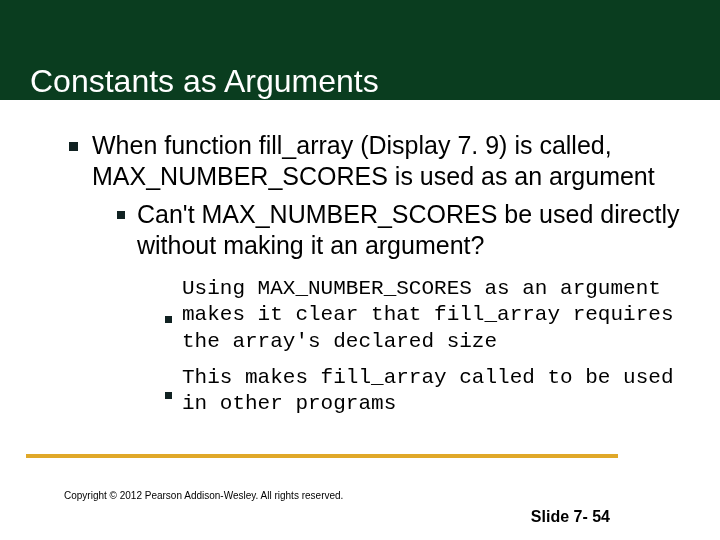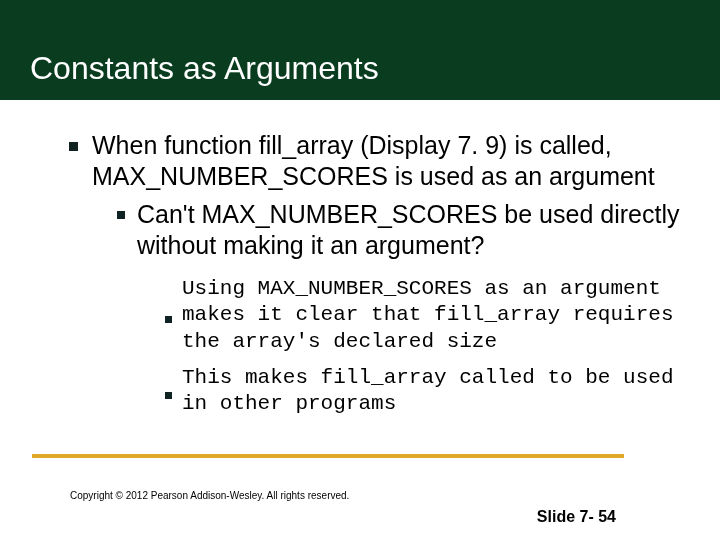--- a/index.html
+++ b/index.html
@@ -19,21 +19,21 @@
   }
   .title-band {
     background: #0a3d1f;
     height: 100px;
     width: 100%;
     position: relative;
   }
   .title-text {
     position: absolute;
     left: 30px;
-    top: 50px;
+    top: 63px;
     color: #ffffff;
     font-size: 32px;
     font-weight: normal;
   }
   .content {
     padding: 30px 40px 0 69px;
   }
   .bullet-l1 {
     display: flex;
     align-items: flex-start;
@@ -89,21 +89,21 @@
     color: #000;
   }
   .t3 {
     font-size: 21px;
     line-height: 1.25;
     color: #000;
   }
   .footer {
     position: absolute;
     bottom: 0;
-    left: 10px;
+    left: 4px;
     width: 636px;
     box-sizing: border-box;
   }
   .accent-line {
     height: 4px;
     background: #e0a829;
     margin: 0 22px 6px 22px;
   }
   .footer-row {
     display: flex;

